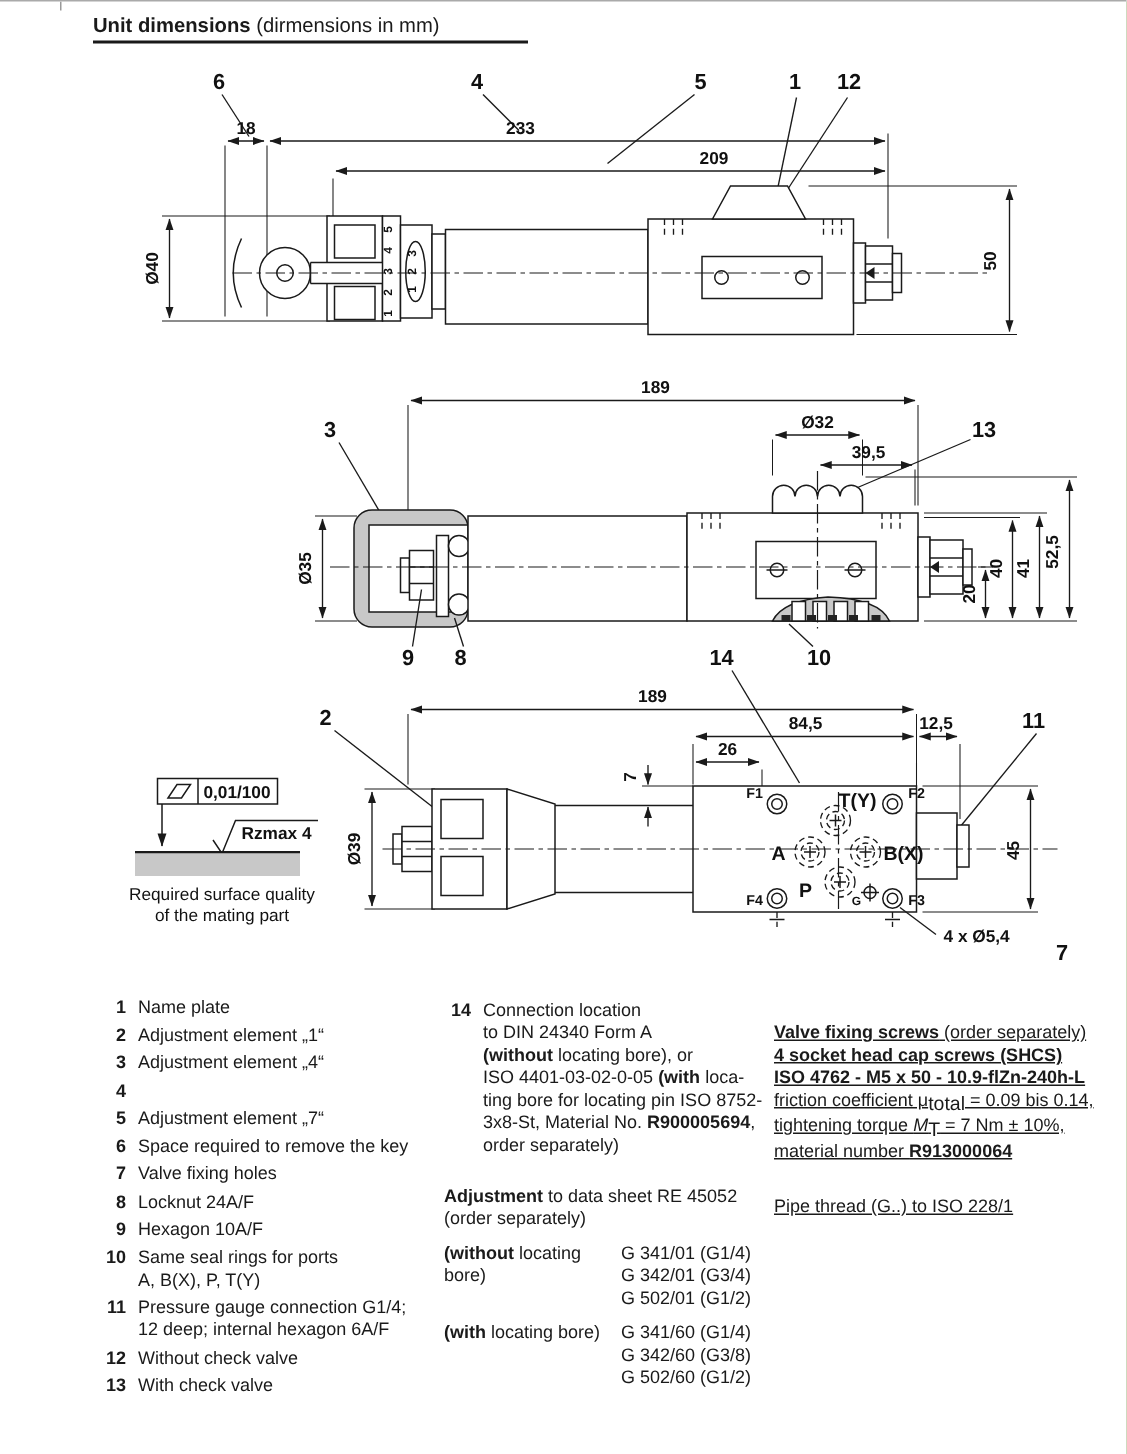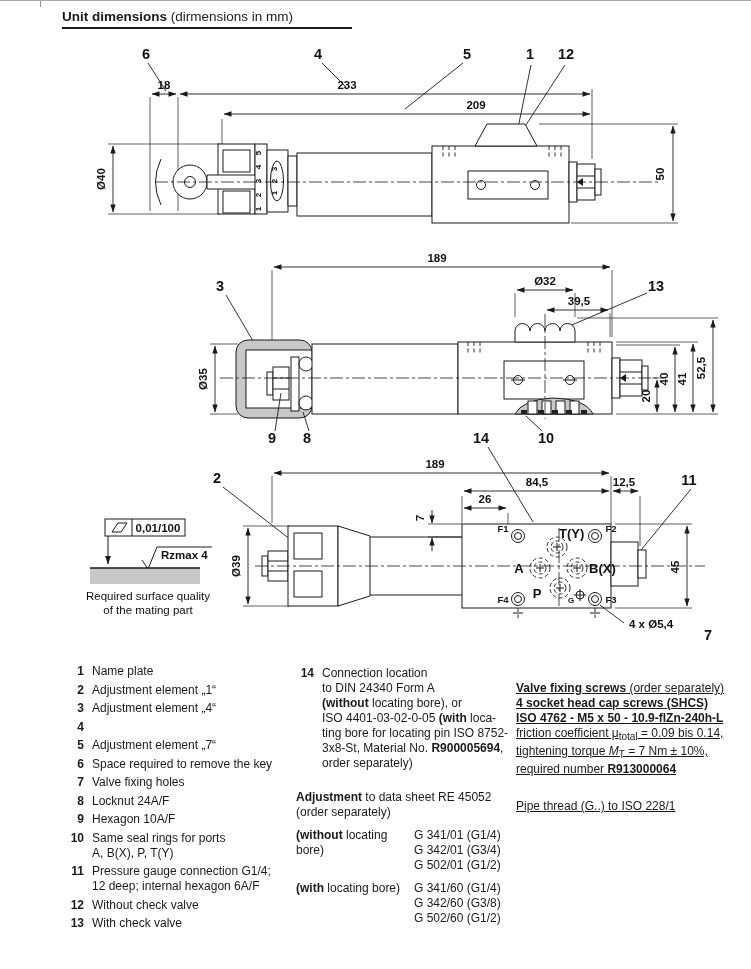--- a/index.html
+++ b/index.html
@@ -36,21 +36,21 @@
   .col3{left:516px;top:680px;width:232px;text-decoration:underline;}
   .li{display:flex;margin-bottom:3.5px;}
   .num{flex:0 0 18px;text-align:right;margin-right:8px;font-weight:700;}
   .itx{flex:1;}
   .mt{margin-top:19px;}
   .sprow{display:flex;margin-top:8px;}
   .splabel{flex:0 0 118px;}
   .spcodes{flex:1;}
   .f-b{font-weight:700;}
   .f-i{font-style:italic;}
-  .f-sub{font-size:10px;vertical-align:-3px;}
+  .f-sub{font-size:13px;vertical-align:-3px;}
   .pipe{margin-top:22px;}
 </style>
 </head>
 <body>
 
 <div class="page">
   <div class="cropmark"></div>
 
   <div class="hdr">
     <span class="t">Unit dimensions</span><span class="st"> (dirmensions in mm)</span>
@@ -467,16 +467,16 @@
       </span>
     </div>
   </div>
 
   <div class="col col3">
     <div><span class="f-b">Valve fixing screws</span><span> (order separately)</span></div>
     <div><span class="f-b">4 socket head cap screws (SHCS)</span></div>
     <div><span class="f-b">ISO 4762 - M5 x 50 - 10.9-flZn-240h-L</span></div>
     <div><span>friction coefficient μ</span><span class="f-sub">total</span><span> = 0.09 bis 0.14,</span></div>
     <div><span>tightening torque </span><span class="f-i">M</span><span class="f-sub">T</span><span> = 7 Nm ± 10%,</span></div>
-    <div><span>required number </span><span class="f-b">R913000064</span></div>
+    <div><span>material number </span><span class="f-b">R913000064</span></div>
     <div class="pipe"><span>Pipe thread (G..) to ISO 228/1</span></div>
   </div>
 </div>
 
 </body></html>

